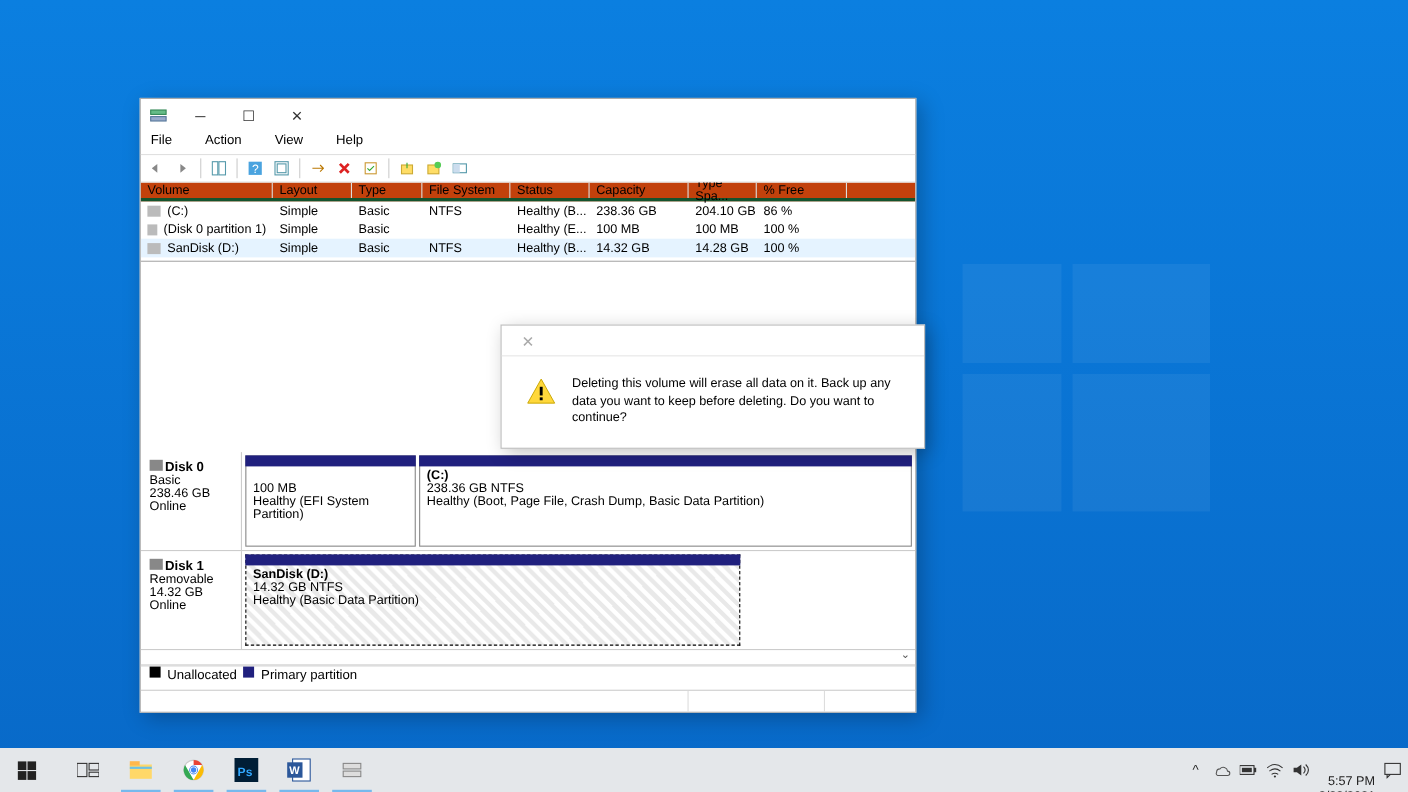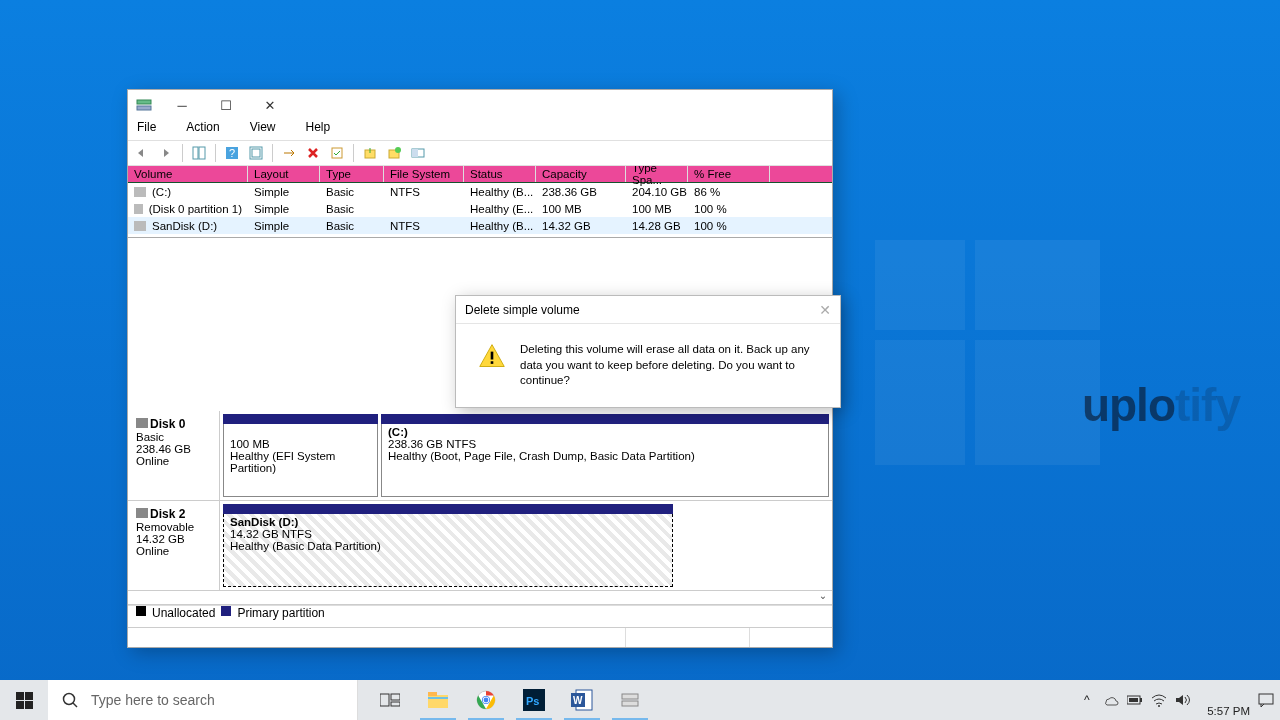--- a/index.html
+++ b/index.html
@@ -18,21 +18,21 @@
 .win-controls div { width: 44px; height: 30px; display: flex; align-items: center; justify-content: center; font-size: 13px; color: #333; }
 
 .menubar { height: 20px; display: flex; align-items: flex-start; padding-left: 9px; gap: 30px; font-size: 12px; }
 .menubar span { cursor: default; }
 
 .toolbar { height: 26px; display: flex; align-items: center; padding-left: 4px; gap: 4px; border-top: 1px solid #e0e0e0; border-bottom: 1px solid #e0e0e0; }
 .tb-btn { width: 20px; height: 20px; display: flex; align-items: center; justify-content: center; }
 .tb-sep { width: 1px; height: 18px; background: #ccc; margin: 0 2px; }
 
 .grid { border-bottom: 1px solid #aaa; font-size: 12px; height: 72px; overflow: hidden; }
-.grid-header { display: flex; height: 17px; background: #ec4899; border-bottom: 1px solid #14532d; }
+.grid-header { display: flex; height: 17px; background: #c2410c; border-bottom: 3px solid #14532d; }
 .grid-header div { border-right: 1px solid #ddd; padding: 0 6px; font-size: 11.5px; display: flex; align-items: center; }
 .grid-row { display: flex; height: 17px; align-items: center; }
 .grid-row.selected { background: #e5f3ff; }
 .grid-row div { padding: 0 6px; font-size: 11.5px; overflow: hidden; white-space: nowrap; }
 .col-vol { width: 120px; display: flex; align-items: center; gap: 4px; }
 .col-layout { width: 72px; }
 .col-type { width: 64px; }
 .col-fs { width: 80px; }
 .col-status { width: 72px; }
 .col-cap { width: 90px; }
@@ -86,21 +86,20 @@
 </head>
 <body>
 
 <div class="desktop">
   <div class="win-logo">
       <div></div>
       <div></div>
       <div></div>
       <div></div>
     </div>
-  <div class="watermark"><span style="color:rgba(10,10,20,0.55)">uplo</span><span>tify</span></div>
 
   <div class="window">
     <div class="titlebar">
       <svg class="icon" viewBox="0 0 16 16">
           <rect x="1" y="3" width="14" height="4" fill="#6b8" stroke="#385"></rect>
           <rect x="1" y="9" width="14" height="4" fill="#9ac" stroke="#579"></rect>
         </svg>
       <div class="win-controls">
         <div>─</div>
         <div>☐</div>
@@ -258,21 +257,21 @@
             <div class="body">
               <b>(C:)</b><br>
               <span>238.36 GB NTFS</span><br>
               <span>Healthy (Boot, Page File, Crash Dump, Basic Data Partition)</span>
             </div>
           </div>
         </div>
       </div>
       <div class="diskrow" style="height:90px;">
         <div class="disklabel">
-          <span class="diskicon"></span><b>Disk 2</b><br>
+          <span class="diskicon"></span><b>Disk 1</b><br>
           <span>Removable</span><br>
           <span>14.32 GB</span><br>
           <span>Online</span>
         </div>
         <div class="parts">
           <div class="part sel" style="width:450px;">
             <div class="stripe"></div>
             <div class="body">
               <b>SanDisk  (D:)</b><br>
               <span>14.32 GB NTFS</span><br>
@@ -293,48 +292,40 @@
 
     <div class="statusbar">
       <div></div>
         <div style="width:124px;"></div>
         <div style="flex:1;border:none;"></div>
     </div>
   </div>
 
   <div class="dialog">
     <div class="dlg-title">
-      <span class="t">Delete simple volume</span>
       <span class="dlg-close">✕</span>
     </div>
     <div class="dlg-body">
       <svg class="warn-icon" viewBox="0 0 32 32">
           <path d="M16 3 L30 28 H2 Z" fill="#ffd83b" stroke="#c9a500"></path>
           <rect x="14.5" y="11" width="3" height="9" fill="#000"></rect>
           <rect x="14.5" y="22" width="3" height="3" fill="#000"></rect>
         </svg>
       <div class="dlg-msg">Deleting this volume will erase all data on it. Back up any data you want to keep before deleting. Do you want to continue?</div>
     </div>
   </div>
 
   <div class="taskbar">
     <div class="start">
       <svg width="17" height="17" viewBox="0 0 17 17">
           <rect x="0" y="0" width="8" height="8" fill="#222"></rect>
           <rect x="9" y="0" width="8" height="8" fill="#222"></rect>
           <rect x="0" y="9" width="8" height="8" fill="#222"></rect>
           <rect x="9" y="9" width="8" height="8" fill="#222"></rect>
         </svg>
-    </div>
-    <div class="search">
-      <svg width="17" height="17">
-          <circle cx="7" cy="7" r="5.5" fill="none" stroke="#333" stroke-width="1.5"></circle>
-          <path d="M11 11l4 4" stroke="#333" stroke-width="1.5"></path>
-        </svg>
-      <span>Type here to search</span>
     </div>
     <div class="task-apps">
       <div class="app">
           <svg width="20" height="16">
             <rect x="0" y="2" width="9" height="12" fill="none" stroke="#333"></rect>
             <rect x="11" y="2" width="9" height="6" fill="none" stroke="#333"></rect>
             <rect x="11" y="10" width="9" height="4" fill="none" stroke="#333"></rect>
           </svg>
         </div>
       <div class="app active">

